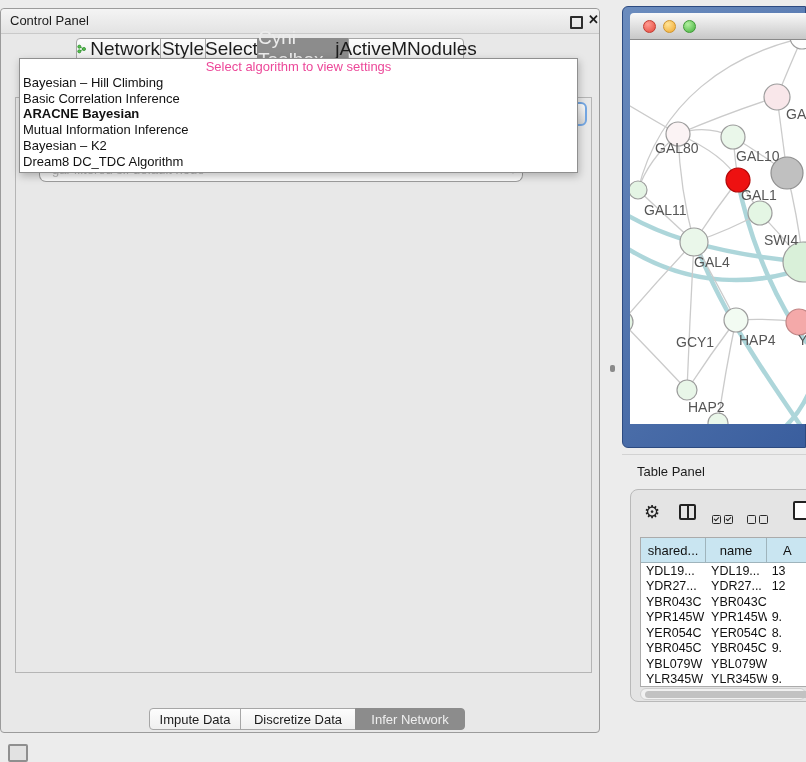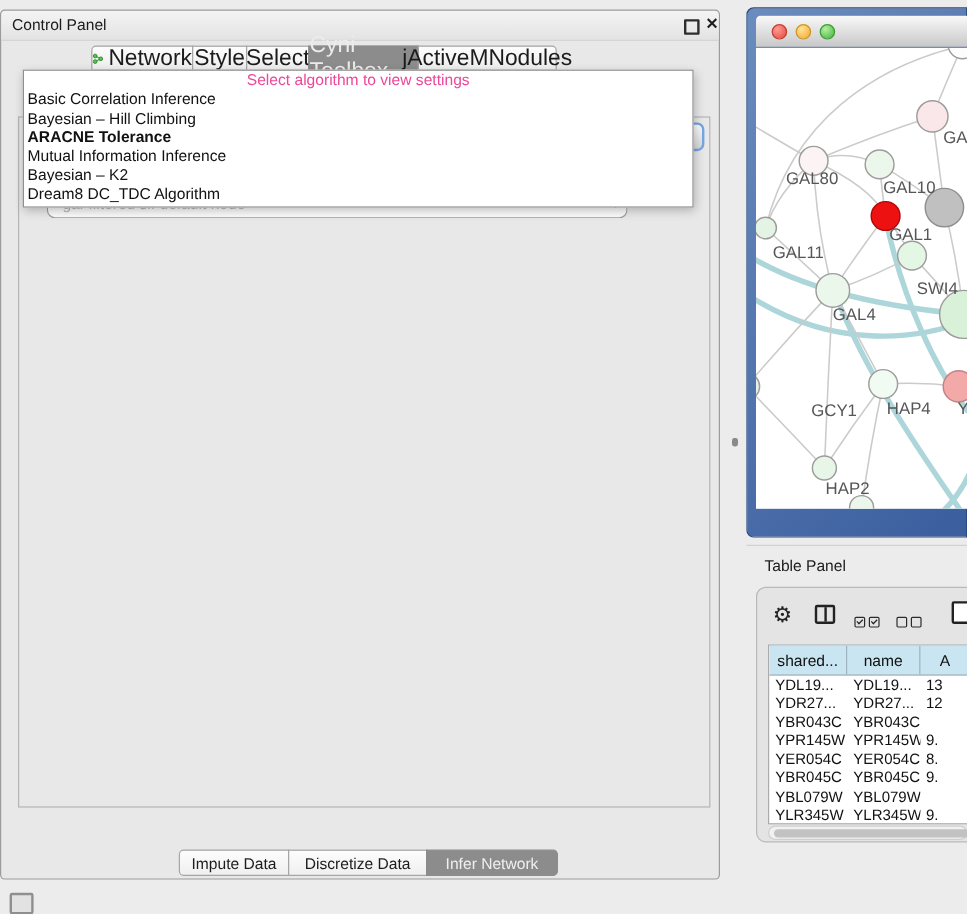--- a/index.html
+++ b/index.html
@@ -179,23 +179,23 @@
 
     <div class="combo-sliver">
       <span class="ghost">gal-filtered sif default node</span>
       <div class="arrows" style="position:absolute;right:6px;top:1px;">
         <div class="arr-dn" style="transform:scale(.8);"></div>
       </div>
     </div>
 
     <div class="dropdown">
       <div class="dd-item dd-ph">Select algorithm to view settings</div>
+      <div class="dd-item">Bayesian – Hill Climbing</div>
       <div class="dd-item">Basic Correlation Inference</div>
-      <div class="dd-item">Bayesian – Hill Climbing</div>
-      <div class="dd-item dd-bold">ARACNE Tolerance</div>
+      <div class="dd-item dd-bold">ARACNE Bayesian</div>
       <div class="dd-item">Mutual Information Inference</div>
       <div class="dd-item">Bayesian – K2</div>
       <div class="dd-item">Dream8 DC_TDC Algorithm</div>
     </div>
 
     <div class="group" style="left:20px;top:189px;width:554px;height:458px;">
       <span class="gtitle t-black">Cyni Algorithm Settings</span>
     </div>
 
     <div class="group" style="left:28px;top:214px;width:538px;height:178px;">

